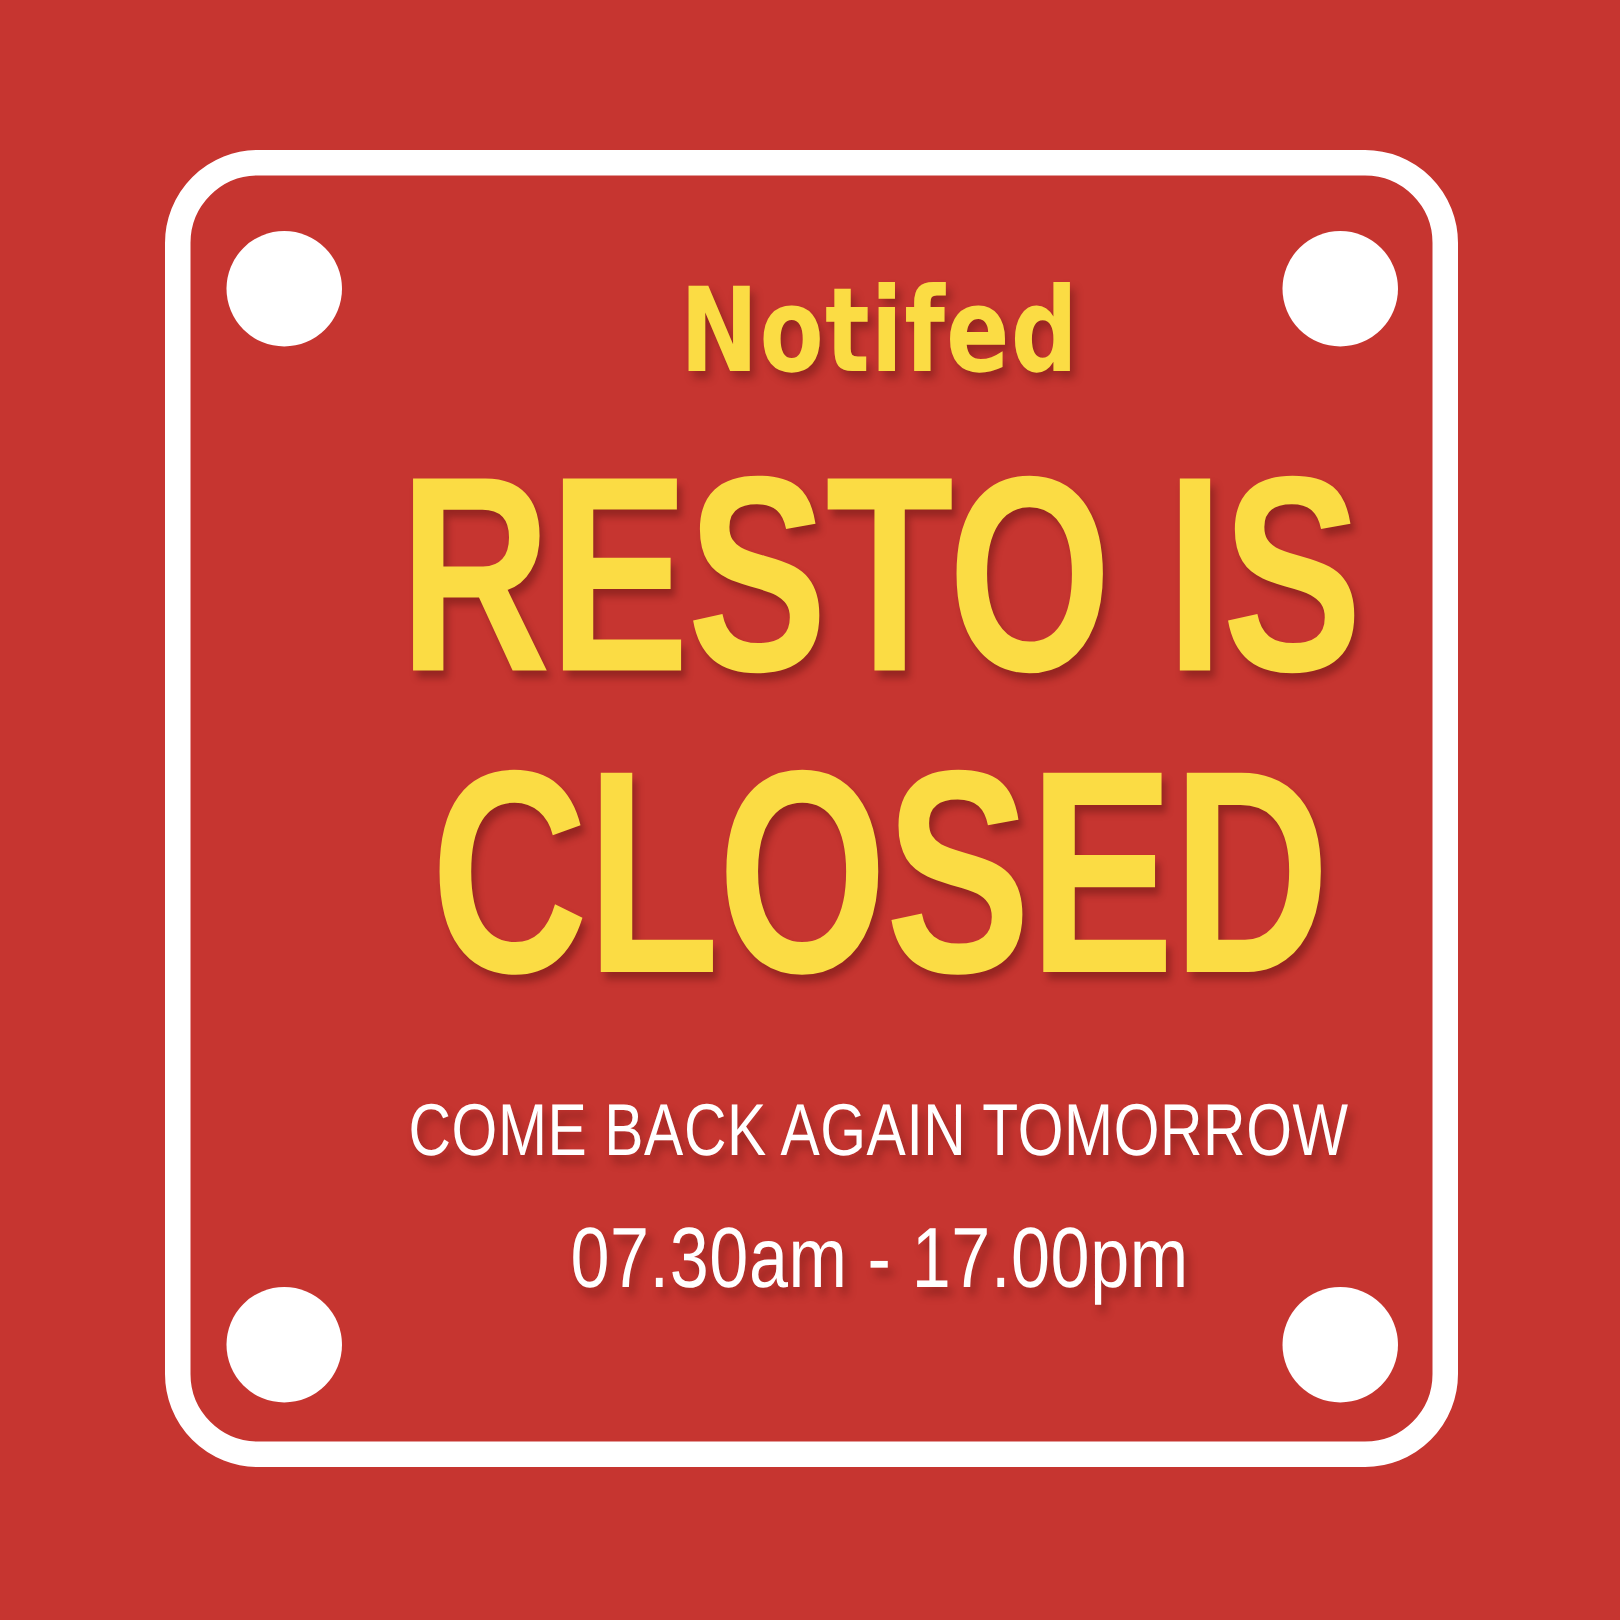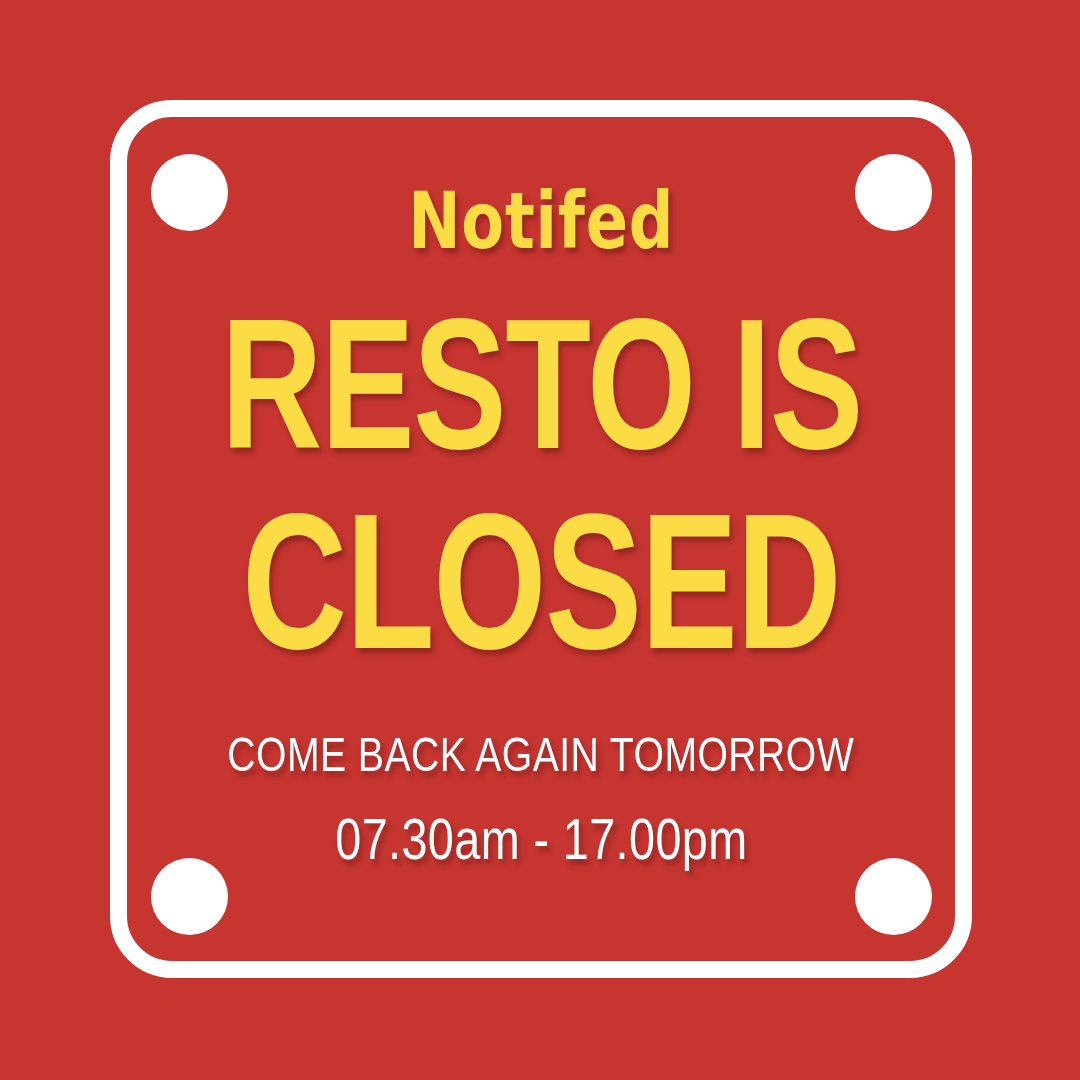--- a/index.html
+++ b/index.html
@@ -52,20 +52,21 @@
     position: absolute;
     left: 110px;
     top: 100px;
     width: 862px;
     height: 878px;
     display: flex;
     flex-direction: column;
     align-items: center;
     justify-content: flex-start;
     text-align: center;
+    padding-left: 45px;
   }
 
   .shadow-soft {
     text-shadow: 4px 5px 6px rgba(80, 15, 12, 0.40);
   }
 
   #kicker {
     margin-top: 86px;
     color: #fbdc44;
     font-family: "DejaVu Sans", sans-serif;

